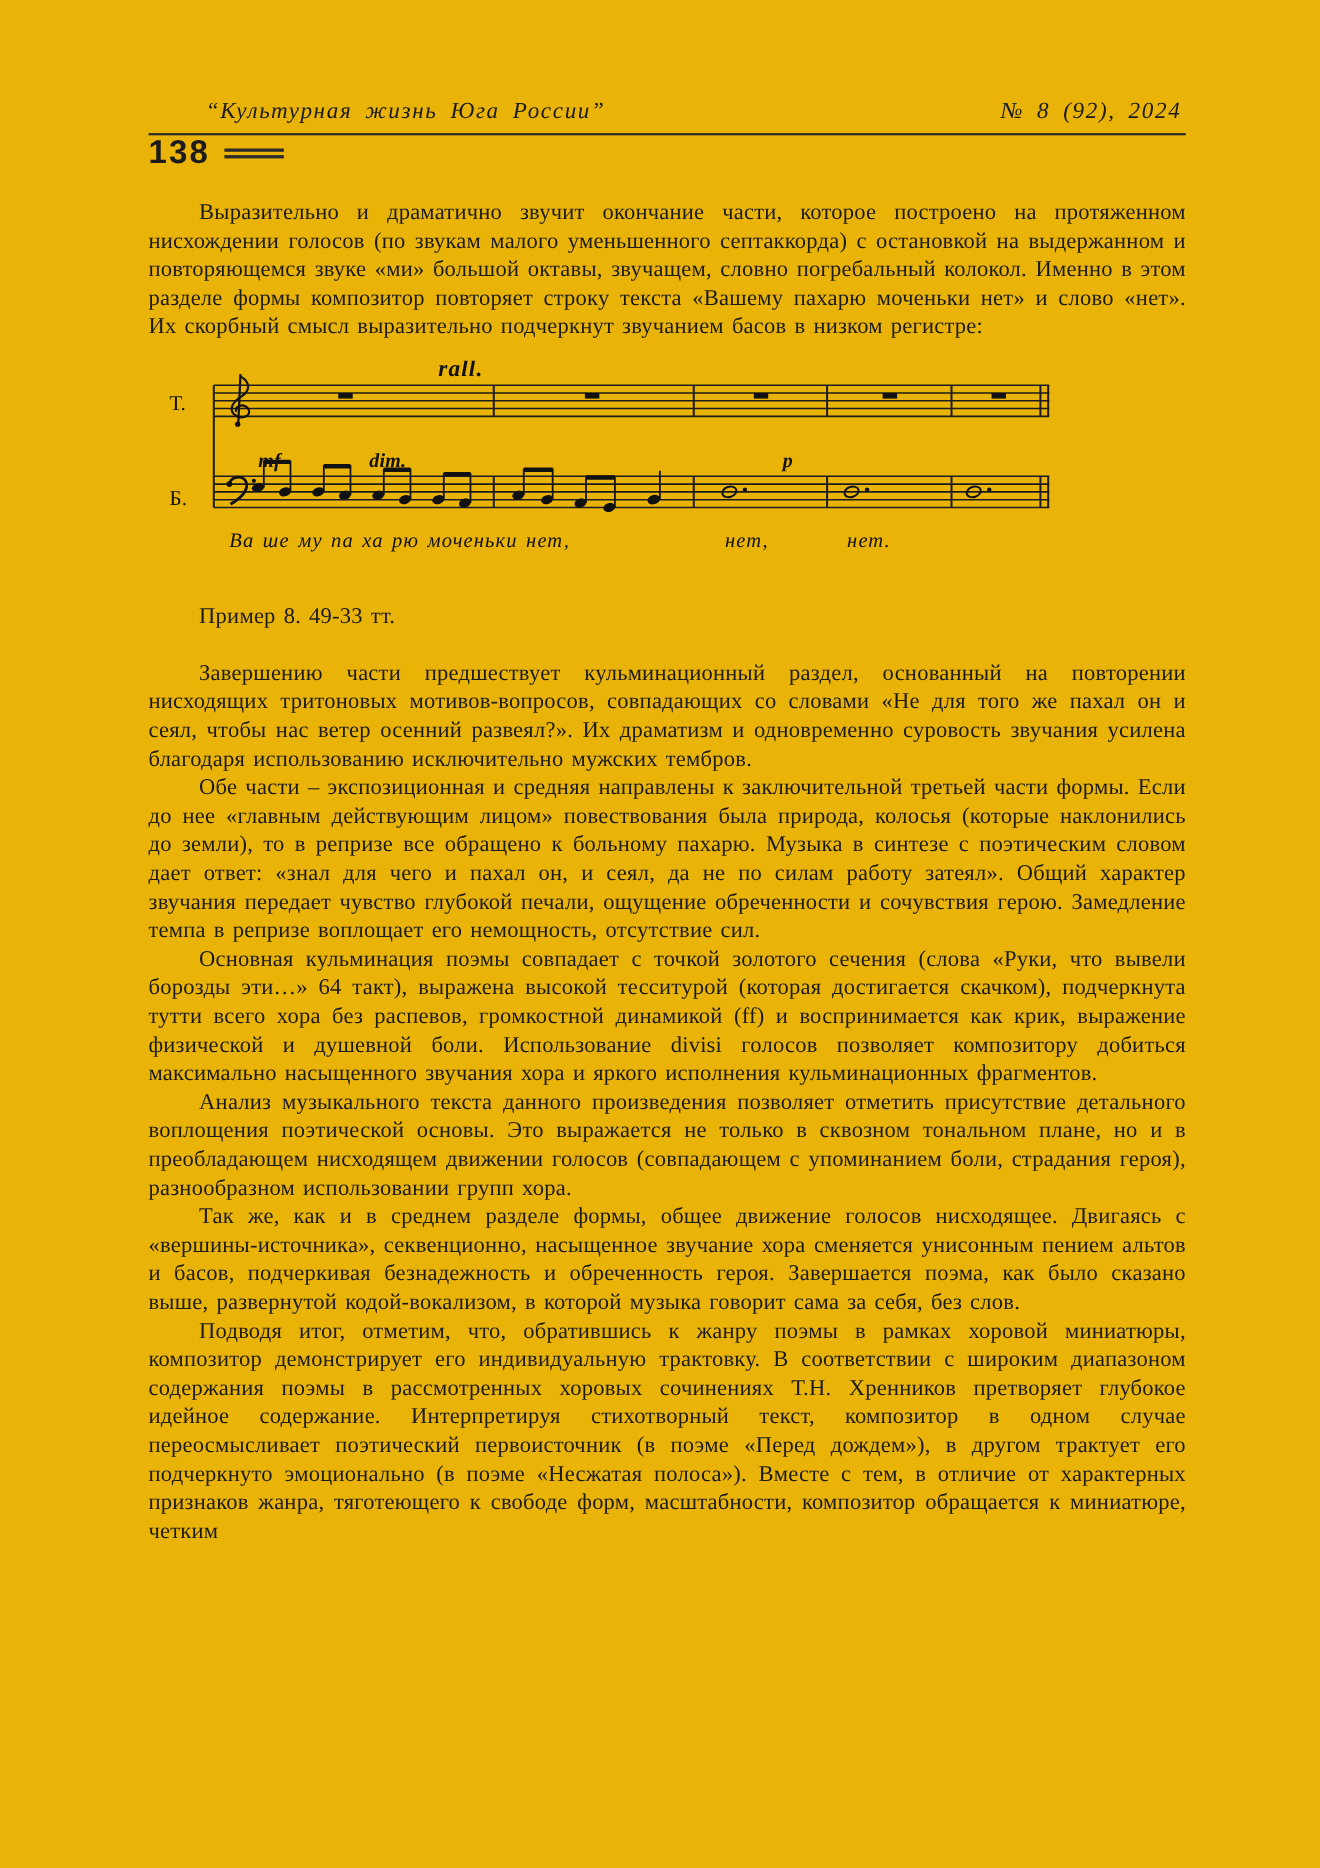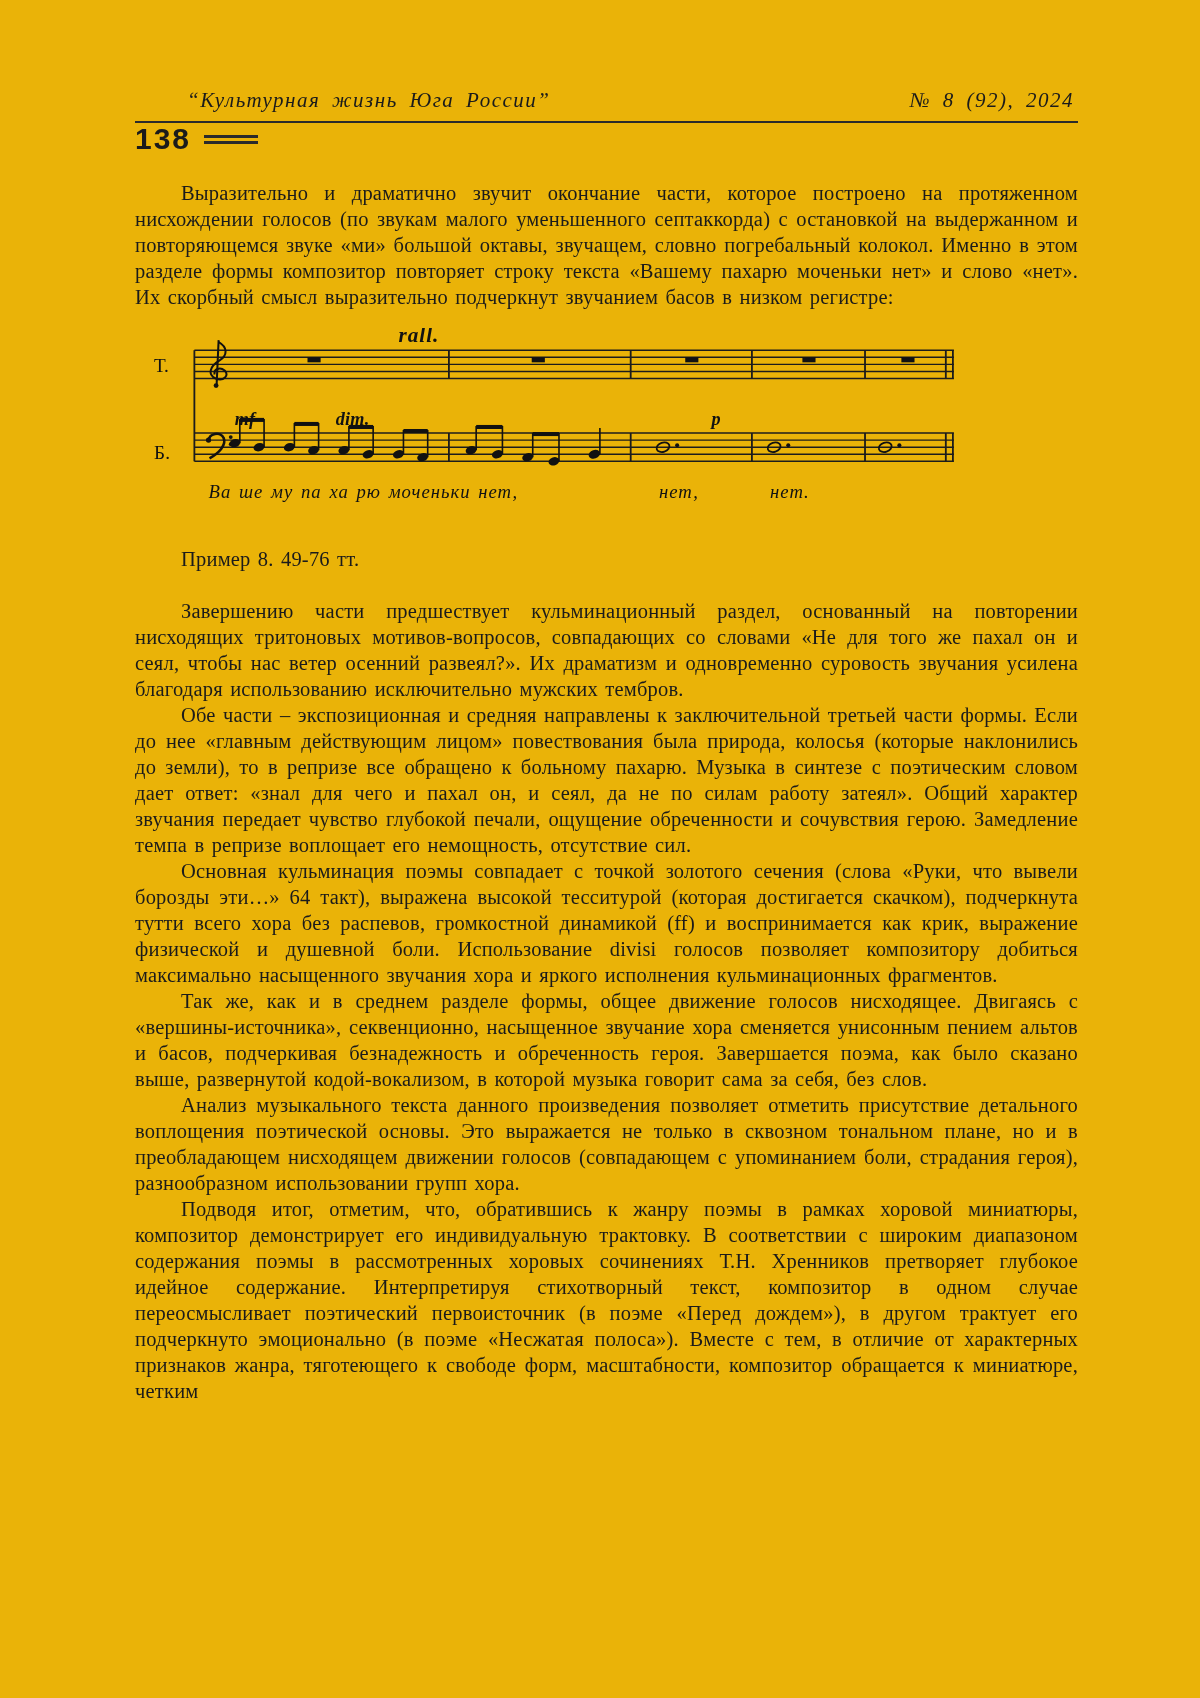--- a/index.html
+++ b/index.html
@@ -221,23 +221,23 @@
           <ellipse cx="732" cy="118" rx="6.5" ry="4.6" fill="none" stroke="#111" stroke-width="1.8" transform="rotate(-18 732 118)"></ellipse>
           <circle cx="746" cy="116" r="2" fill="#111"></circle>
         </g>
 
         <text class="lyric" x="62" y="168">Ва ше му па ха рю моченьки нет,</text>
         <text class="lyric" x="508" y="168">нет,</text>
         <text class="lyric" x="618" y="168">нет.</text>
       </svg>
     </figure>
 
-    <div class="caption">Пример 8. 49-76 тт.</div>
+    <div class="caption">Пример 8. 49-33 тт.</div>
 
     <p>Завершению части предшествует кульминационный раздел, основанный на повторении нисходящих тритоновых мотивов-вопросов, совпадающих со словами «Не для того же пахал он и сеял, чтобы нас ветер осенний развеял?». Их драматизм и одновременно суровость звучания усилена благодаря использованию исключительно мужских тембров.</p>
     <p>Обе части – экспозиционная и средняя направлены к заключительной третьей части формы. Если до нее «главным действующим лицом» повествования была природа, колосья (которые наклонились до земли), то в репризе все обращено к больному пахарю. Музыка в синтезе с поэтическим словом дает ответ: «знал для чего и пахал он, и сеял, да не по силам работу затеял». Общий характер звучания передает чувство глубокой печали, ощущение обреченности и сочувствия герою. Замедление темпа в репризе воплощает его немощность, отсутствие сил.</p>
     <p>Основная кульминация поэмы совпадает с точкой золотого сечения (слова «Руки, что вывели борозды эти…» 64 такт), выражена высокой тесситурой (которая достигается скачком), подчеркнута тутти всего хора без распевов, громкостной динамикой (ff) и воспринимается как крик, выражение физической и душевной боли. Использование divisi голосов позволяет композитору добиться максимально насыщенного звучания хора и яркого исполнения кульминационных фрагментов.</p>
+    <p>Анализ музыкального текста данного произведения позволяет отметить присутствие детального воплощения поэтической основы. Это выражается не только в сквозном тональном плане, но и в преобладающем нисходящем движении голосов (совпадающем с упоминанием боли, страдания героя), разнообразном использовании групп хора.</p>
     <p>Так же, как и в среднем разделе формы, общее движение голосов нисходящее. Двигаясь с «вершины-источника», секвенционно, насыщенное звучание хора сменяется унисонным пением альтов и басов, подчеркивая безнадежность и обреченность героя. Завершается поэма, как было сказано выше, развернутой кодой-вокализом, в которой музыка говорит сама за себя, без слов.</p>
-    <p>Анализ музыкального текста данного произведения позволяет отметить присутствие детального воплощения поэтической основы. Это выражается не только в сквозном тональном плане, но и в преобладающем нисходящем движении голосов (совпадающем с упоминанием боли, страдания героя), разнообразном использовании групп хора.</p>
     <p>Подводя итог, отметим, что, обратившись к жанру поэмы в рамках хоровой миниатюры, композитор демонстрирует его индивидуальную трактовку. В соответствии с широким диапазоном содержания поэмы в рассмотренных хоровых сочинениях Т.Н. Хренников претворяет глубокое идейное содержание. Интерпретируя стихотворный текст, композитор в одном случае переосмысливает поэтический первоисточник (в поэме «Перед дождем»), в другом трактует его подчеркнуто эмоционально (в поэме «Несжатая полоса»). Вместе с тем, в отличие от характерных признаков жанра, тяготеющего к свободе форм, масштабности, композитор обращается к миниатюре, четким</p>
 
   </main>
 </div>
 
 </body></html>

